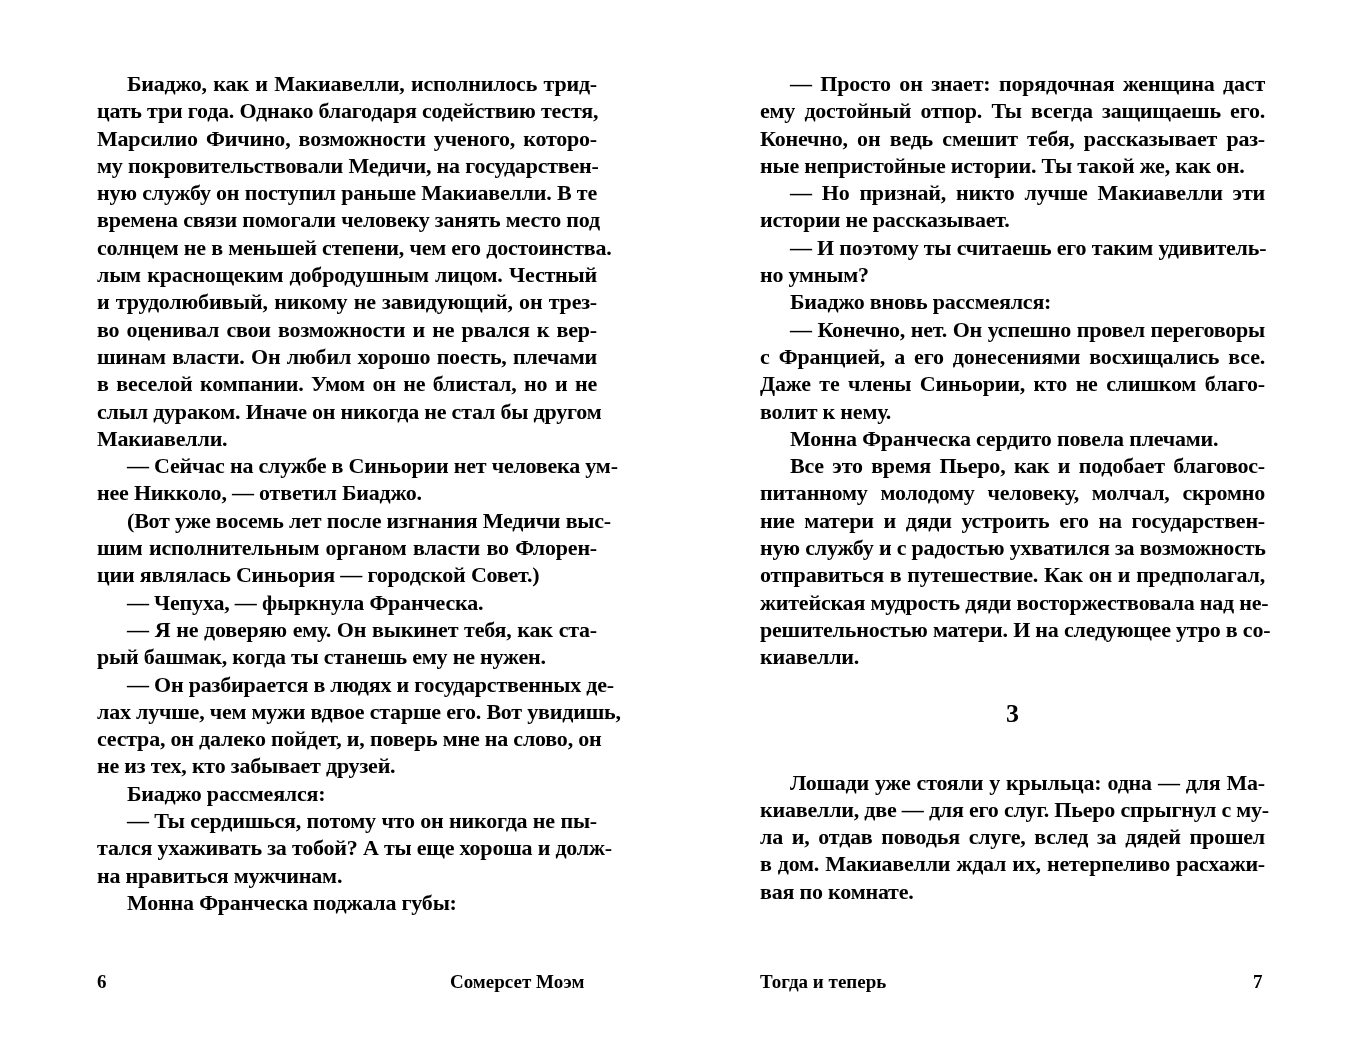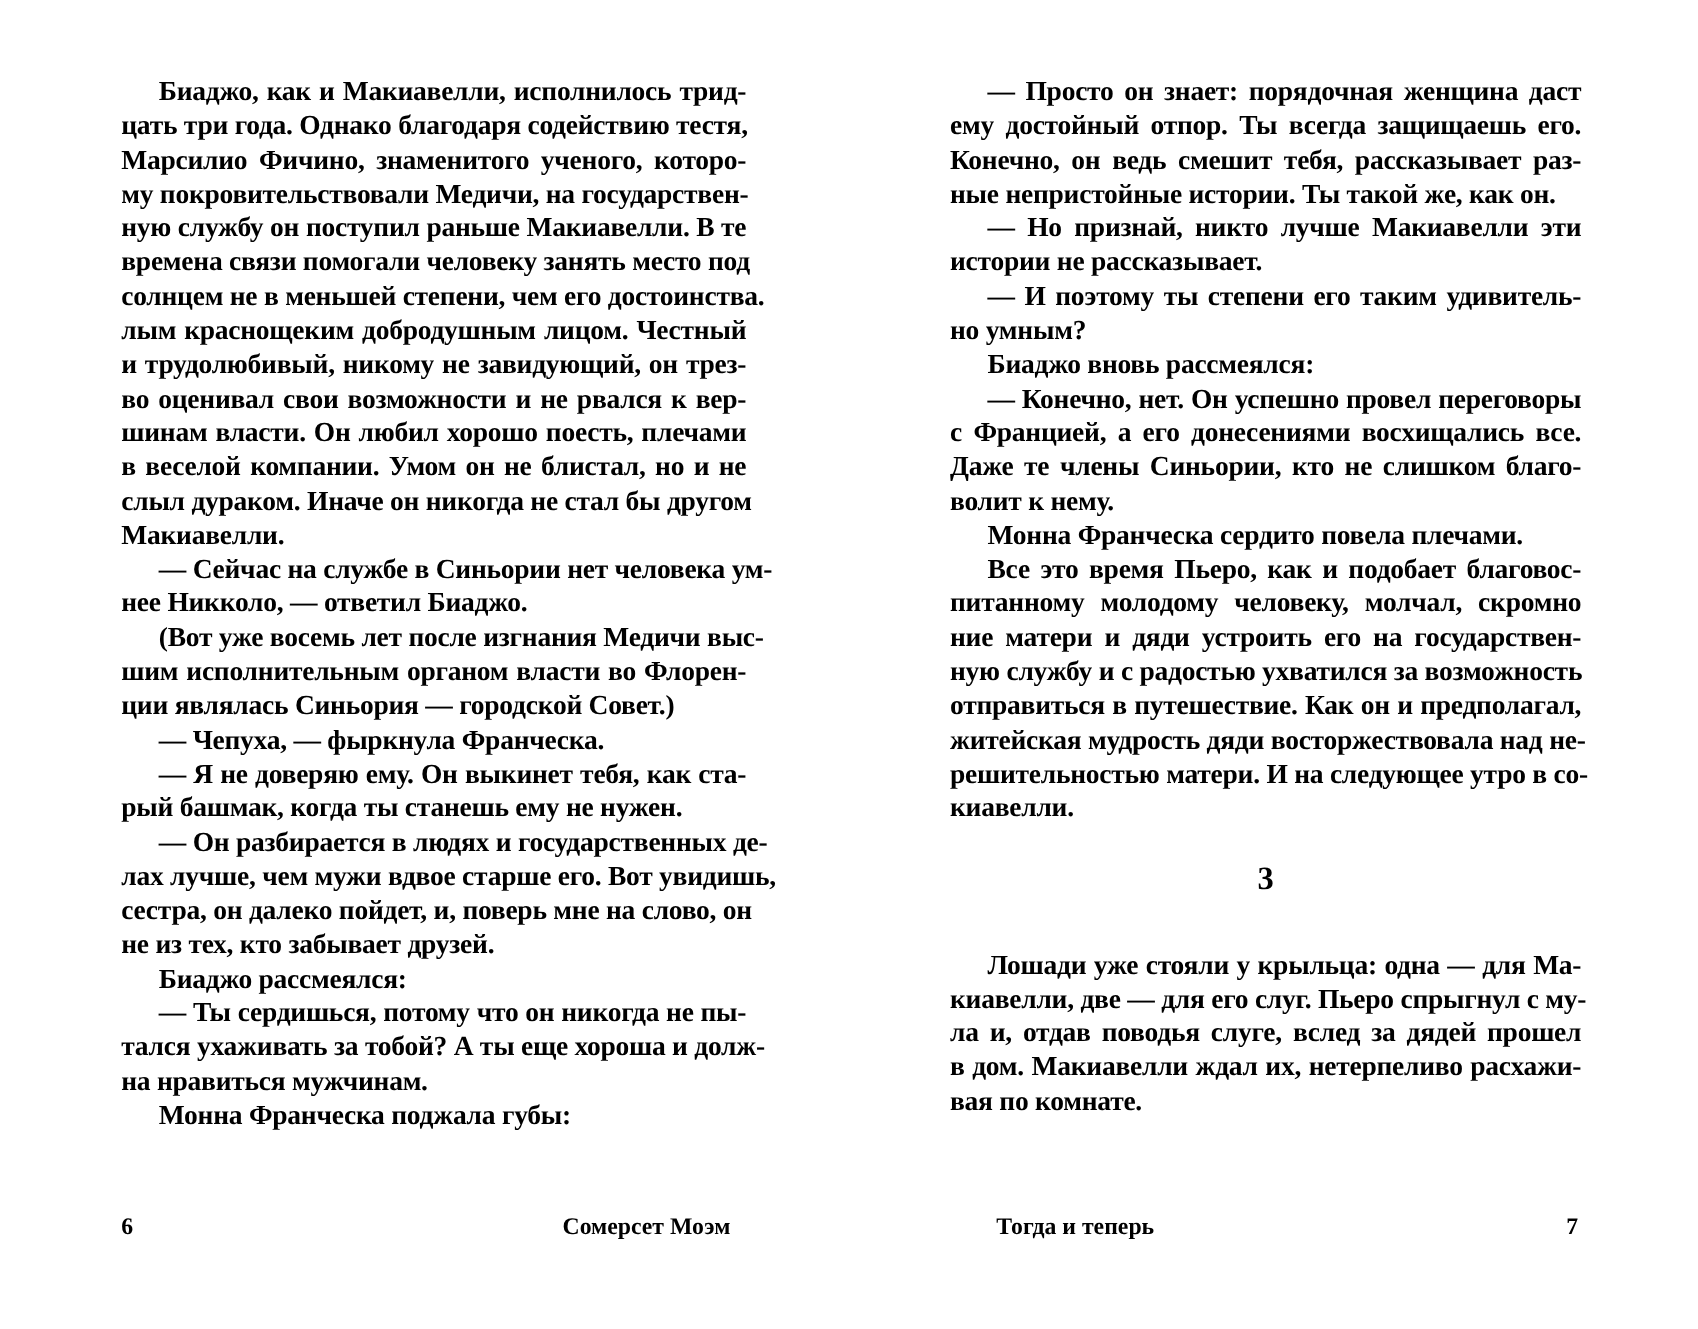--- a/index.html
+++ b/index.html
@@ -10,21 +10,21 @@
     body {
       width: 1358px;
       height: 1063px;
       position: relative;
       overflow: hidden;
       font-family: "Liberation Serif", "DejaVu Serif", serif;
       color: #000000;
     }
     .page {
       position: absolute;
-      top: 59px;
+      top: 70px;
     }
     .page-left { left: 97px; width: 500px; }
     .page-right { left: 760px; width: 505px; }
     .line {
       display: block;
       height: 27.3px;
       line-height: 27.3px;
       font-size: 22px;
       font-weight: bold;
       white-space: nowrap;
@@ -52,31 +52,31 @@
       position: absolute;
       top: 970px;
       font-size: 19px;
       height: 24px;
       line-height: 24px;
     }
     .footer-num { font-weight: bold; }
     .footer-title { font-weight: bold; }
     .fl-num { left: 97px; }
     .fl-title { left: 450px; }
-    .fr-title { left: 760px; margin-left: 37px; }
+    .fr-title { left: 760px; }
     .fr-num { left: 1253px; }
   </style>
 </head>
 <body>
 
 <div class="page page-left" id="left-body">
     <div>
       <span class="line indent">Биаджо, как и Макиавелли, исполнилось трид-</span>
       <span class="line">цать три года. Однако благодаря содействию тестя,</span>
-      <span class="line">Марсилио Фичино, знаменитого ученого, которо-</span>
+      <span class="line">Марсилио Фичино, возможности ученого, которо-</span>
       <span class="line">му покровительствовали Медичи, на государствен-</span>
       <span class="line">ную службу он поступил раньше Макиавелли. В те</span>
       <span class="line">времена связи помогали человеку занять место под</span>
       <span class="line last">солнцем не в меньшей степени, чем его достоинства.</span>
     </div>
     <div>
       <span class="line">лым краснощеким добродушным лицом. Честный</span>
       <span class="line">и трудолюбивый, никому не завидующий, он трез-</span>
       <span class="line">во оценивал свои возможности и не рвался к вер-</span>
       <span class="line">шинам власти. Он любил хорошо поесть, плечами</span>
@@ -125,21 +125,21 @@
         <span class="line indent">— Просто он знает: порядочная женщина даст</span>
         <span class="line">ему достойный отпор. Ты всегда защищаешь его.</span>
         <span class="line">Конечно, он ведь смешит тебя, рассказывает раз-</span>
         <span class="line last">ные непристойные истории. Ты такой же, как он.</span>
       </div>
       <div>
         <span class="line indent">— Но признай, никто лучше Макиавелли эти</span>
         <span class="line last">истории не рассказывает.</span>
       </div>
       <div>
-        <span class="line indent">— И поэтому ты степени его таким удивитель-</span>
+        <span class="line indent">— И поэтому ты считаешь его таким удивитель-</span>
         <span class="line last">но умным?</span>
       </div>
       <div>
         <span class="line indent last">Биаджо вновь рассмеялся:</span>
       </div>
       <div>
         <span class="line indent">— Конечно, нет. Он успешно провел переговоры</span>
         <span class="line">с Францией, а его донесениями восхищались все.</span>
         <span class="line">Даже те члены Синьории, кто не слишком благо-</span>
         <span class="line last">волит к нему.</span>

